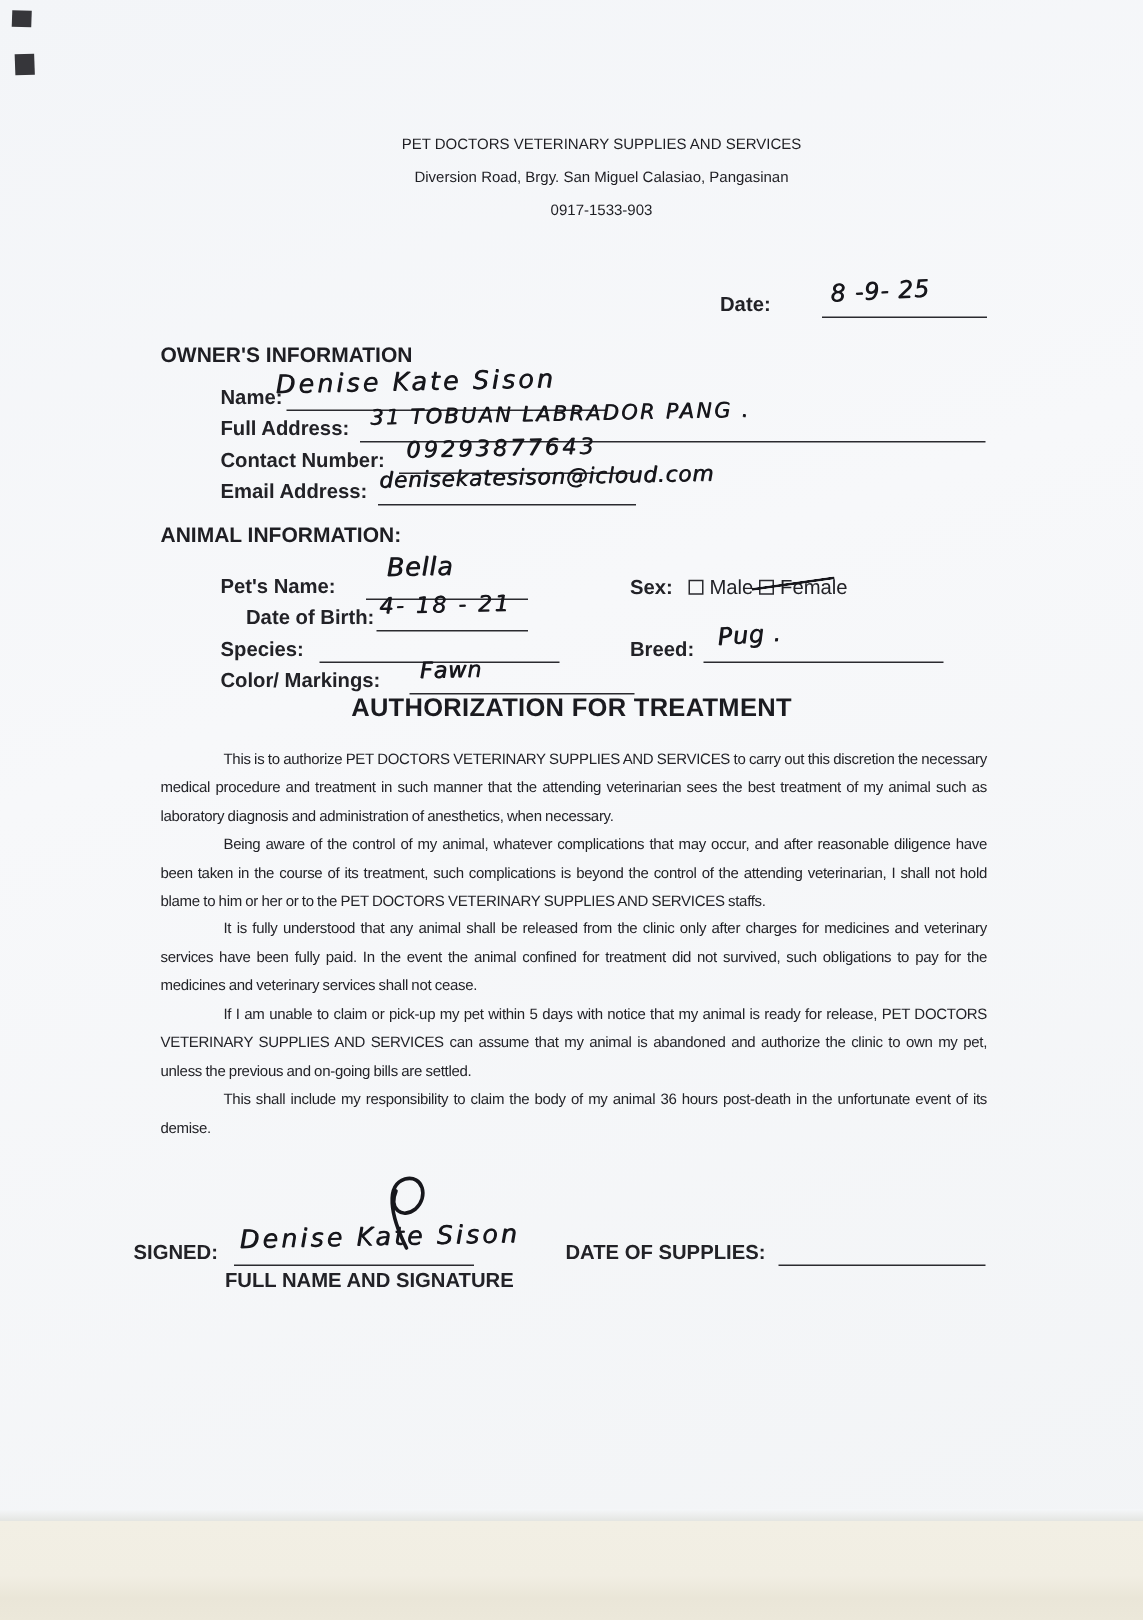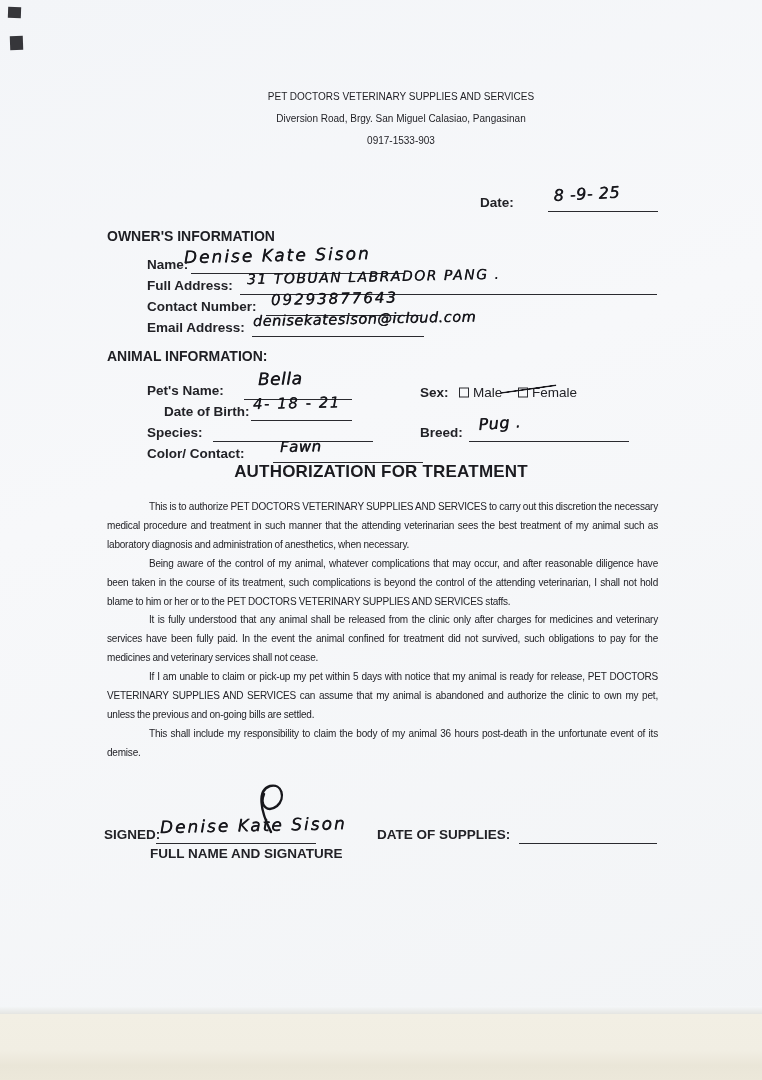--- a/index.html
+++ b/index.html
@@ -82,53 +82,53 @@
 
   <div class="abs lbl" style="left:147px;top:383px;">Pet's Name:</div>
   <div class="uline" style="left:244px;top:399px;width:108px;"></div>
   <div class="hand" style="left:258px;top:369px;font-size:17px;">Bella</div>
 
   <div class="abs" style="left:420px;top:383px;">
     <span class="lbl">Sex:</span>
     <span class="sexopt" style="margin-left:6px;">
       <span class="checkbox"></span><span>Male</span>
     </span>
-    <span class="sexopt" style="margin-left:12px;">
+    <span class="sexopt" style="margin-left:0;">
       <span class="checkbox"></span><span>Female</span>
     </span>
   </div>
   <div class="strike" style="left:501px;top:392px;width:56px;"></div>
 
   <div class="abs lbl" style="left:145px;top:404px;margin-left:19px;">Date of Birth:</div>
   <div class="uline" style="left:251px;top:420px;width:101px;"></div>
   <div class="hand" style="left:253px;top:395px;font-size:15px;letter-spacing:1.5px;">4- 18 - 21</div>
 
   <div class="abs lbl" style="left:147px;top:425px;">Species:</div>
   <div class="uline" style="left:213px;top:441px;width:160px;"></div>
   <div class="hand" style="left:220px;top:417px;font-size:15px;"></div>
 
   <div class="abs lbl" style="left:420px;top:425px;">Breed:</div>
   <div class="uline" style="left:469px;top:441px;width:160px;"></div>
   <div class="hand" style="left:479px;top:415px;font-size:16px;transform:rotate(-4deg);">Pug .</div>
 
-  <div class="abs lbl" style="left:147px;top:446px;">Color/ Contact:</div>
+  <div class="abs lbl" style="left:147px;top:446px;">Color/ Markings:</div>
   <div class="uline" style="left:273px;top:462px;width:150px;"></div>
   <div class="hand" style="left:280px;top:438px;font-size:15px;">Fawn</div>
 
   <div class="abs center authtitle" style="top:462px;">AUTHORIZATION FOR TREATMENT</div>
 
   <div class="paras">
     <p>This is to authorize PET DOCTORS VETERINARY SUPPLIES AND SERVICES to carry out this discretion the necessary medical procedure and treatment in such manner that the attending veterinarian sees the best treatment of my animal such as laboratory diagnosis and administration of anesthetics, when necessary.</p>
     <p>Being aware of the control of my animal, whatever complications that may occur, and after reasonable diligence have been taken in the course of its treatment, such complications is beyond the control of the attending veterinarian, I shall not hold blame to him or her or to the PET DOCTORS VETERINARY SUPPLIES AND SERVICES staffs.</p>
     <p>It is fully understood that any animal shall be released from the clinic only after charges for medicines and veterinary services have been fully paid. In the event the animal confined for treatment did not survived, such obligations to pay for the medicines and veterinary services shall not cease.</p>
     <p>If I am unable to claim or pick-up my pet within 5 days with notice that my animal is ready for release, PET DOCTORS VETERINARY SUPPLIES AND SERVICES can assume that my animal is abandoned and authorize the clinic to own my pet, unless the previous and on-going bills are settled.</p>
     <p>This shall include my responsibility to claim the body of my animal 36 hours post-death in the unfortunate event of its demise.</p>
   </div>
 
-  <div class="abs lbl" style="left:104px;top:827px;text-align:right;">SIGNED:</div>
+  <div class="abs lbl" style="left:89px;top:827px;text-align:right;">SIGNED:</div>
   <div class="uline" style="left:156px;top:843px;width:160px;"></div>
   <div class="hand" style="left:160px;top:817px;font-size:17px;letter-spacing:2px;">Denise Kate Sison</div>
   <svg style="left:240px;top:782px;" width="60" height="52" viewBox="0 0 60 52">
     <path d="M31 50 C 20 28, 17 8, 30 4 C 42 1, 46 16, 37 24 C 28 31, 19 24, 24 12" fill="none" stroke="#17171c" stroke-width="2.4" stroke-linecap="round"></path>
   </svg>
   <div class="abs lbl" style="left:150px;top:846px;">FULL NAME AND SIGNATURE</div>
 
   <div class="abs lbl" style="left:377px;top:827px;">DATE OF SUPPLIES:</div>
   <div class="uline" style="left:519px;top:843px;width:138px;"></div>
   <div class="hand" style="left:525px;top:825px;font-size:15px;"></div>

